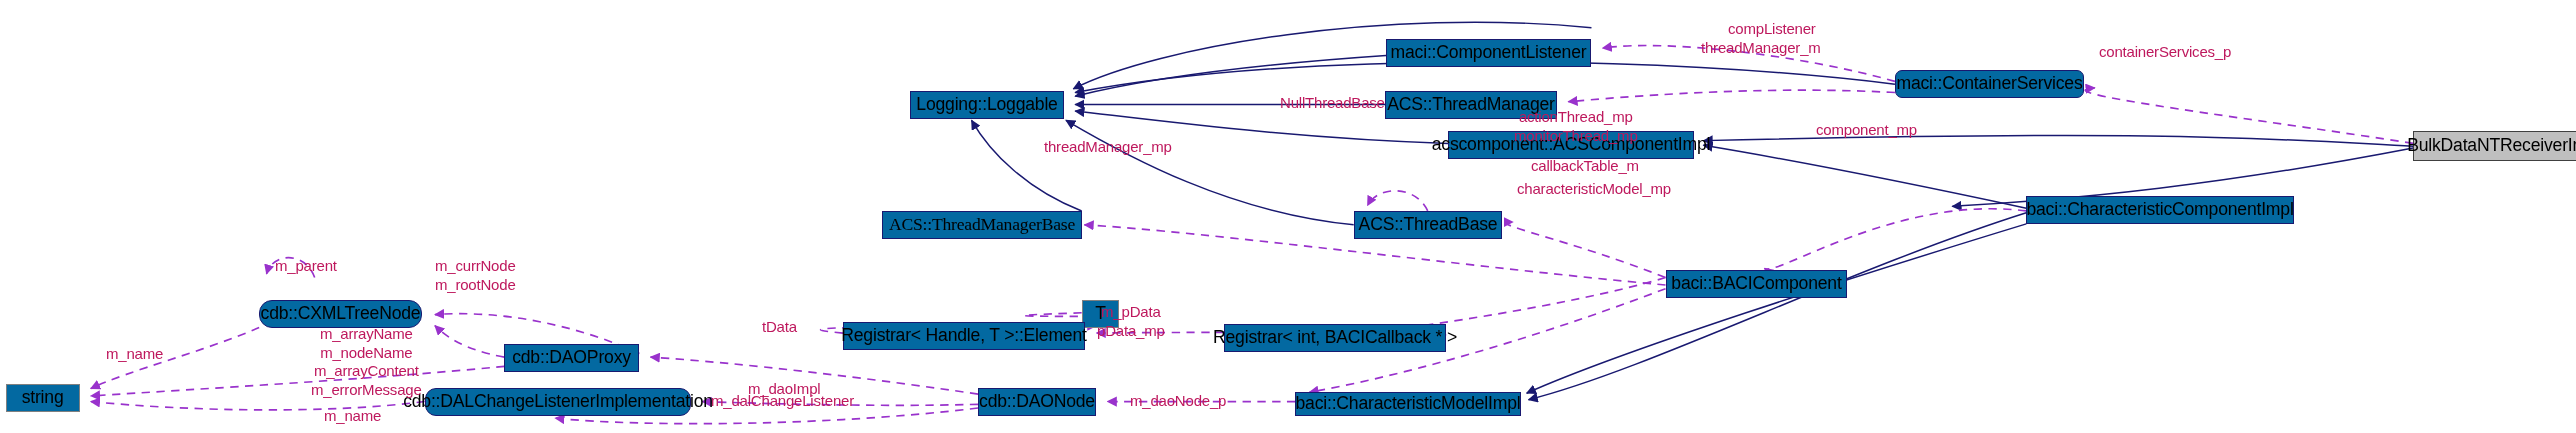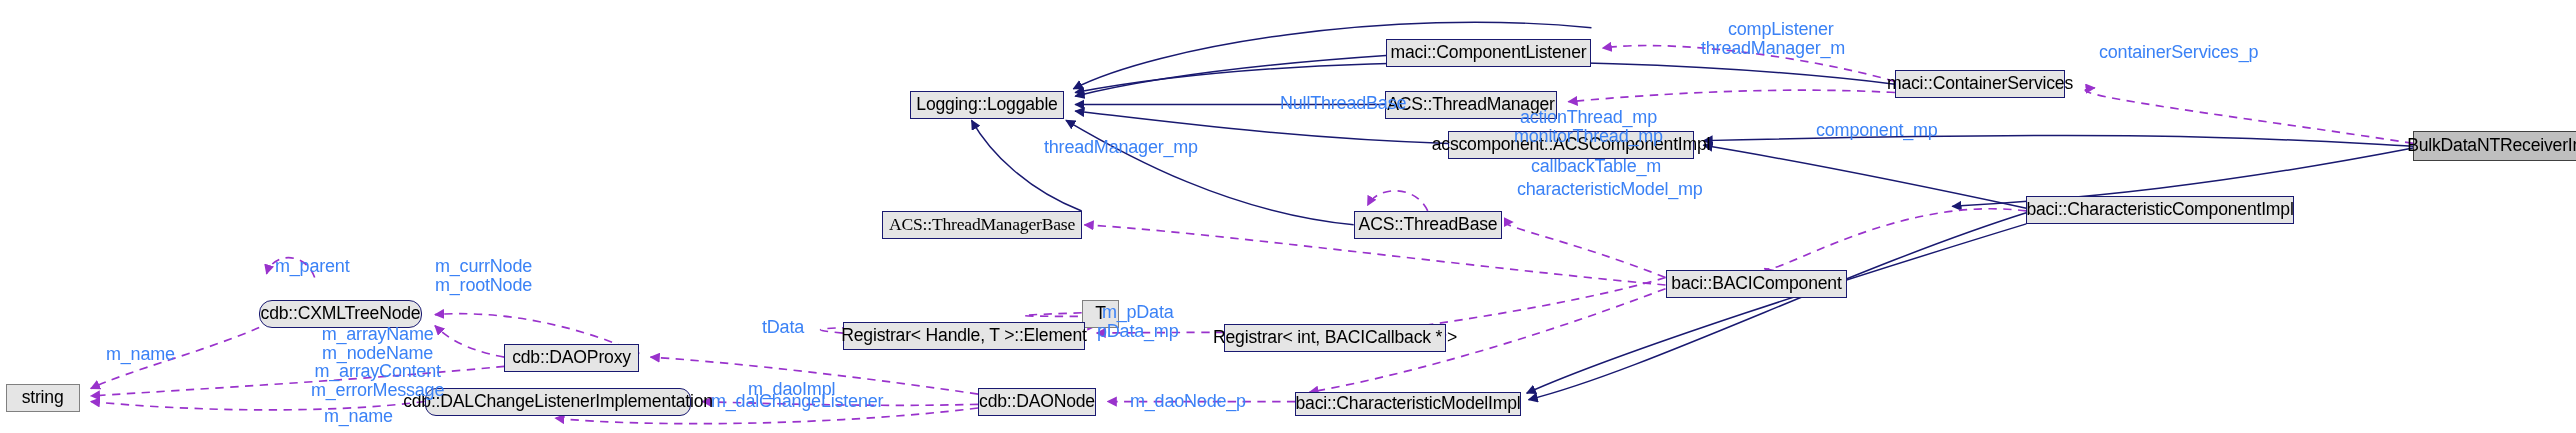--- a/index.html
+++ b/index.html
@@ -20,43 +20,43 @@
     position: absolute;
     left: 0;
     top: 0;
     width: 2576px;
     height: 433px;
     pointer-events: none;
   }
   .node {
     position: absolute;
     box-sizing: border-box;
-    background: #e5e5e5;
+    background: #0369a1;
     border: 1.9px solid #191970;
     display: flex;
     align-items: center;
     justify-content: center;
     white-space: nowrap;
     color: #000000;
     font-size: 17.6px;
     line-height: 1;
     letter-spacing: -0.2px;
     padding: 0 9.3px;
   }
   .node.gray-border {
     border-color: #808080;
   }
   .node.highlight {
     background: #bfbfbf;
     border-color: #404040;
   }
   .edge-label {
     position: absolute;
-    color: #3b82f6;
-    font-size: 18px;
+    color: #be185d;
+    font-size: 15px;
     line-height: 18.5px;
     white-space: pre;
     letter-spacing: -0.2px;
   }
   .edge-label.center { text-align: center; }
 </style>
 </head>
 <body>
 
 <div id="diagram">
@@ -107,21 +107,21 @@
       <path d="M1057,426 C950,410 800,392 703,386"></path>
       <path d="M1057,437 C950,440 820,436 759,434"></path>
       <path d="M1400,434 C1300,434 1250,434 1197,434"></path>
       <path d="M1057,441 C900,460 700,462 600,452"></path>
       <path d="M911,360 C870,356 840,352 1185,352"></path>
     </g>
   </svg>
 
   <div id="node-layer">
       <div class="node" style="left: 1386px; top: 39px; width: 205px; height: 28px;">maci::ComponentListener</div>
-      <div class="node" style="left: 1895px; top: 70px; width: 170px; height: 28px;">maci::ContainerServices</div>
+      <div class="node" style="left: 1895px; top: 70px; width: 189px; height: 28px; border-radius: 7px;">maci::ContainerServices</div>
       <div class="node" style="left: 910px; top: 91px; width: 154px; height: 28px;">Logging::Loggable</div>
       <div class="node" style="left: 1385px; top: 91px; width: 172px; height: 28px;">ACS::ThreadManager</div>
       <div class="node" style="left: 1448px; top: 131px; width: 246px; height: 28px;">acscomponent::ACSComponentImpl</div>
       <div class="node highlight" style="left: 2413px; top: 131px; width: 287px; height: 30px;">BulkDataNTReceiverImpl&lt; TCallback &gt;</div>
       <div class="node" style="left: 2026px; top: 196px; width: 268px; height: 28px;">baci::CharacteristicComponentImpl</div>
       <div class="node" style="left: 882px; top: 211px; width: 200px; height: 28px; font-family: Liberation Serif, serif;">ACS::ThreadManagerBase</div>
       <div class="node" style="left: 1354px; top: 211px; width: 148px; height: 28px;">ACS::ThreadBase</div>
       <div class="node" style="left: 1666px; top: 270px; width: 181px; height: 28px;">baci::BACIComponent</div>
       <div class="node" style="left: 259px; top: 300px; width: 163px; height: 28px; border-radius: 13px;">cdb::CXMLTreeNode</div>
       <div class="node gray-border" style="left: 1082px; top: 300px; width: 37px; height: 28px;">T</div>

